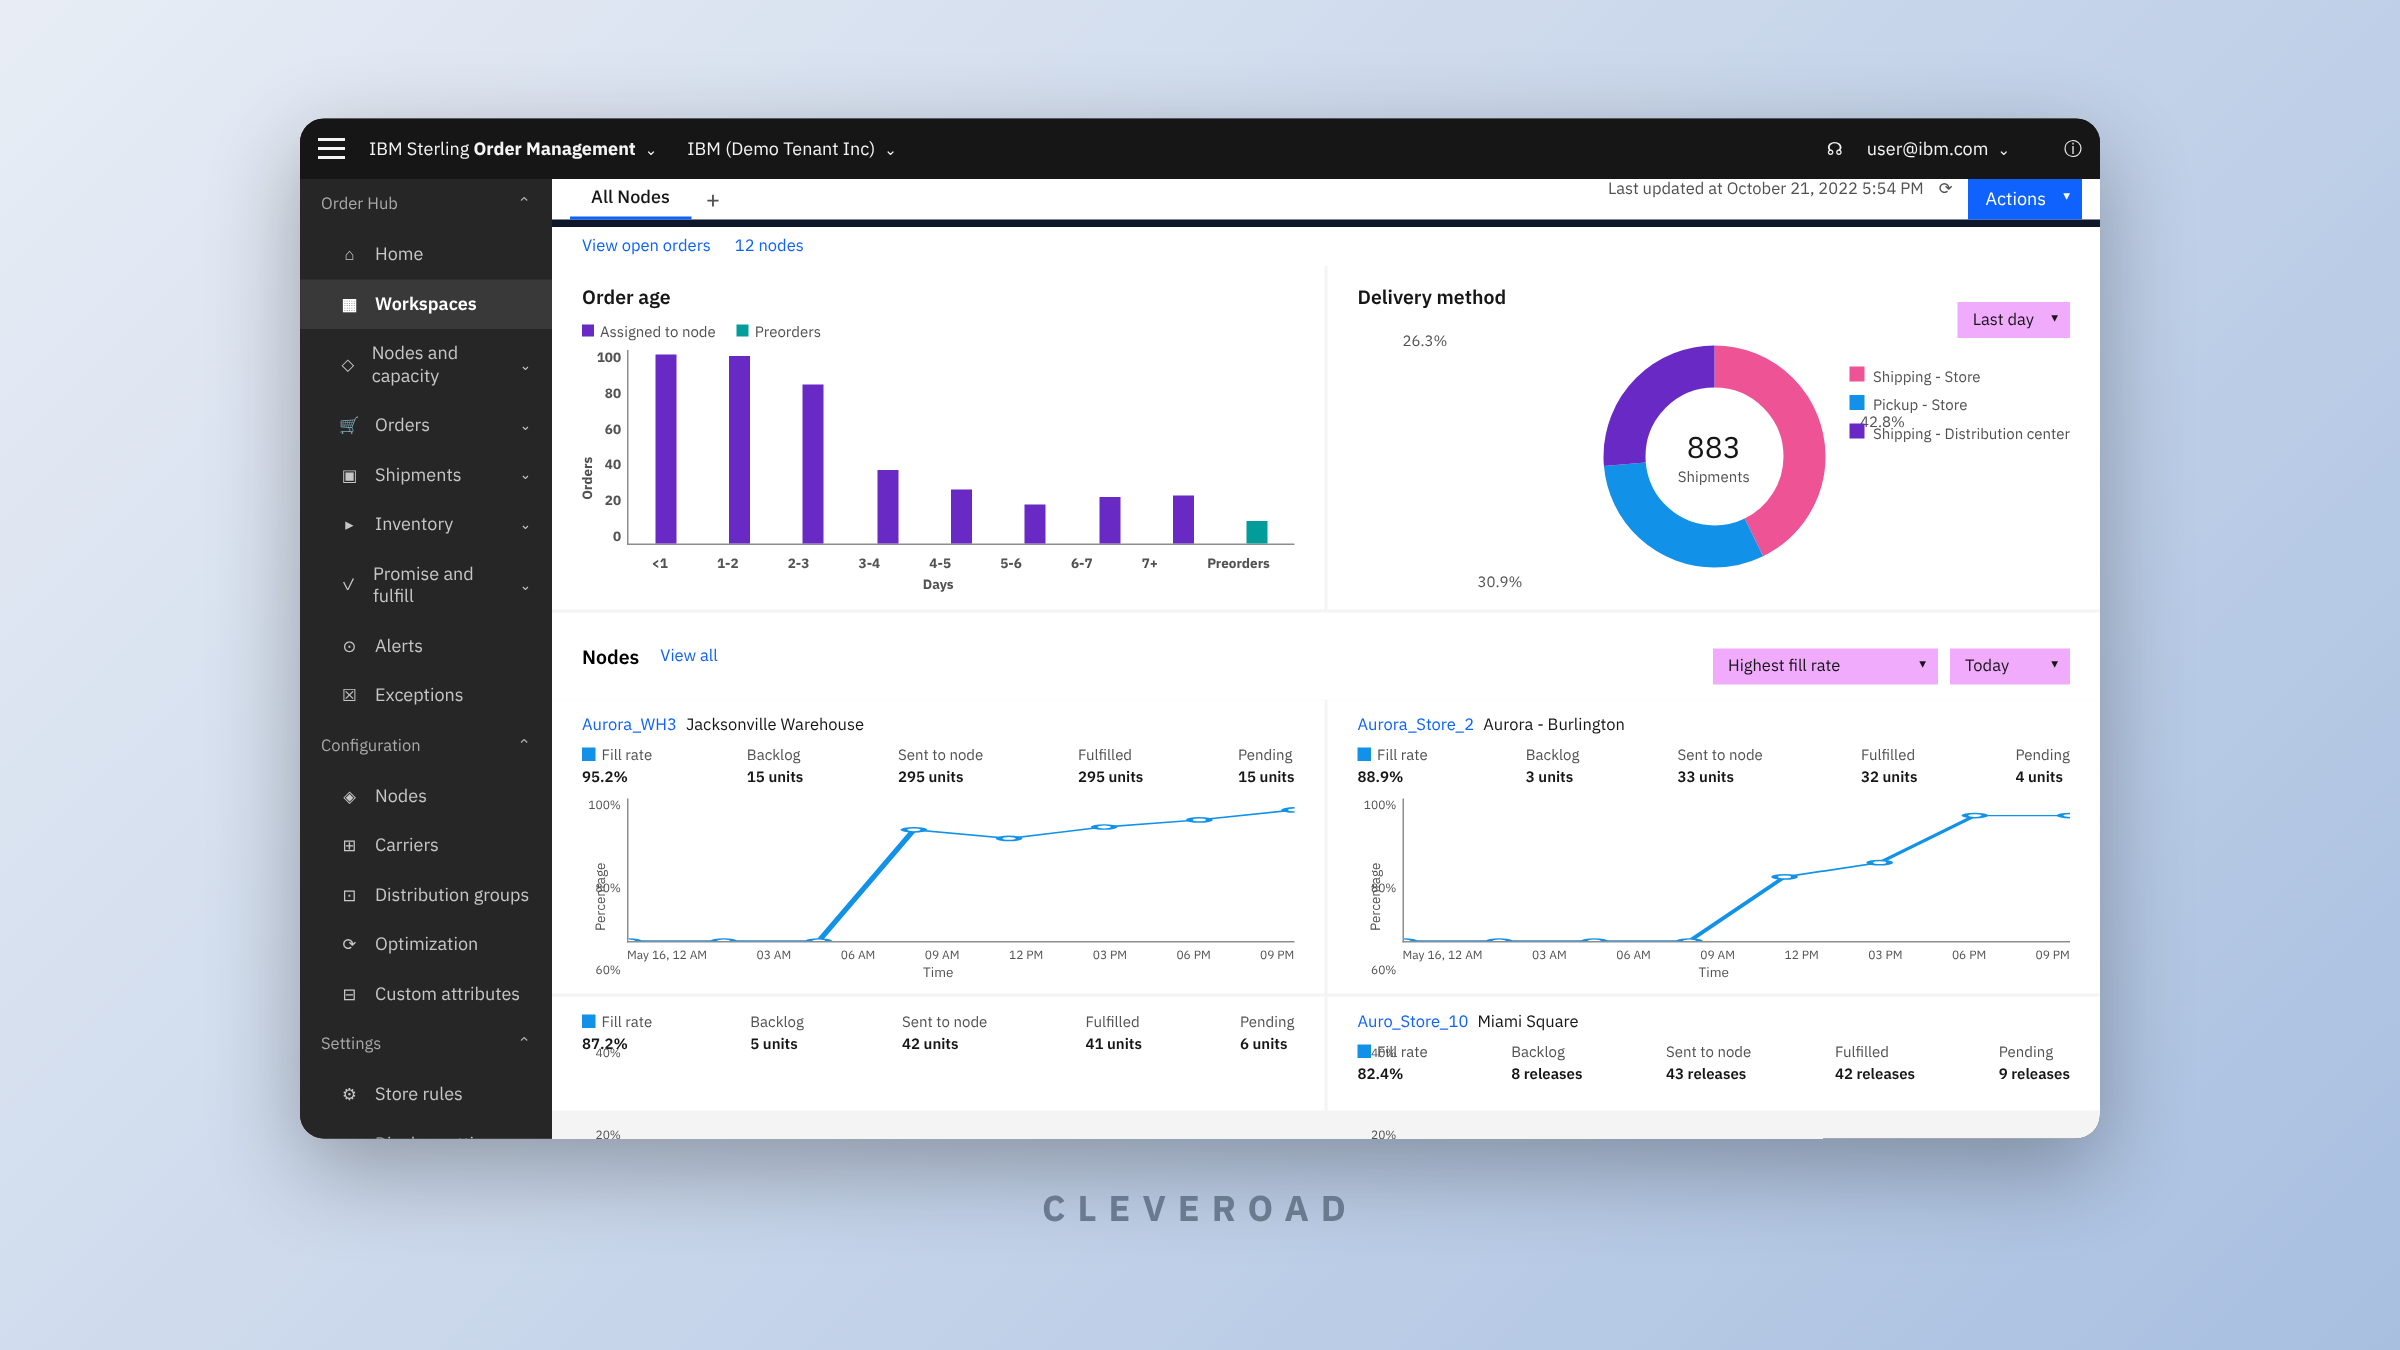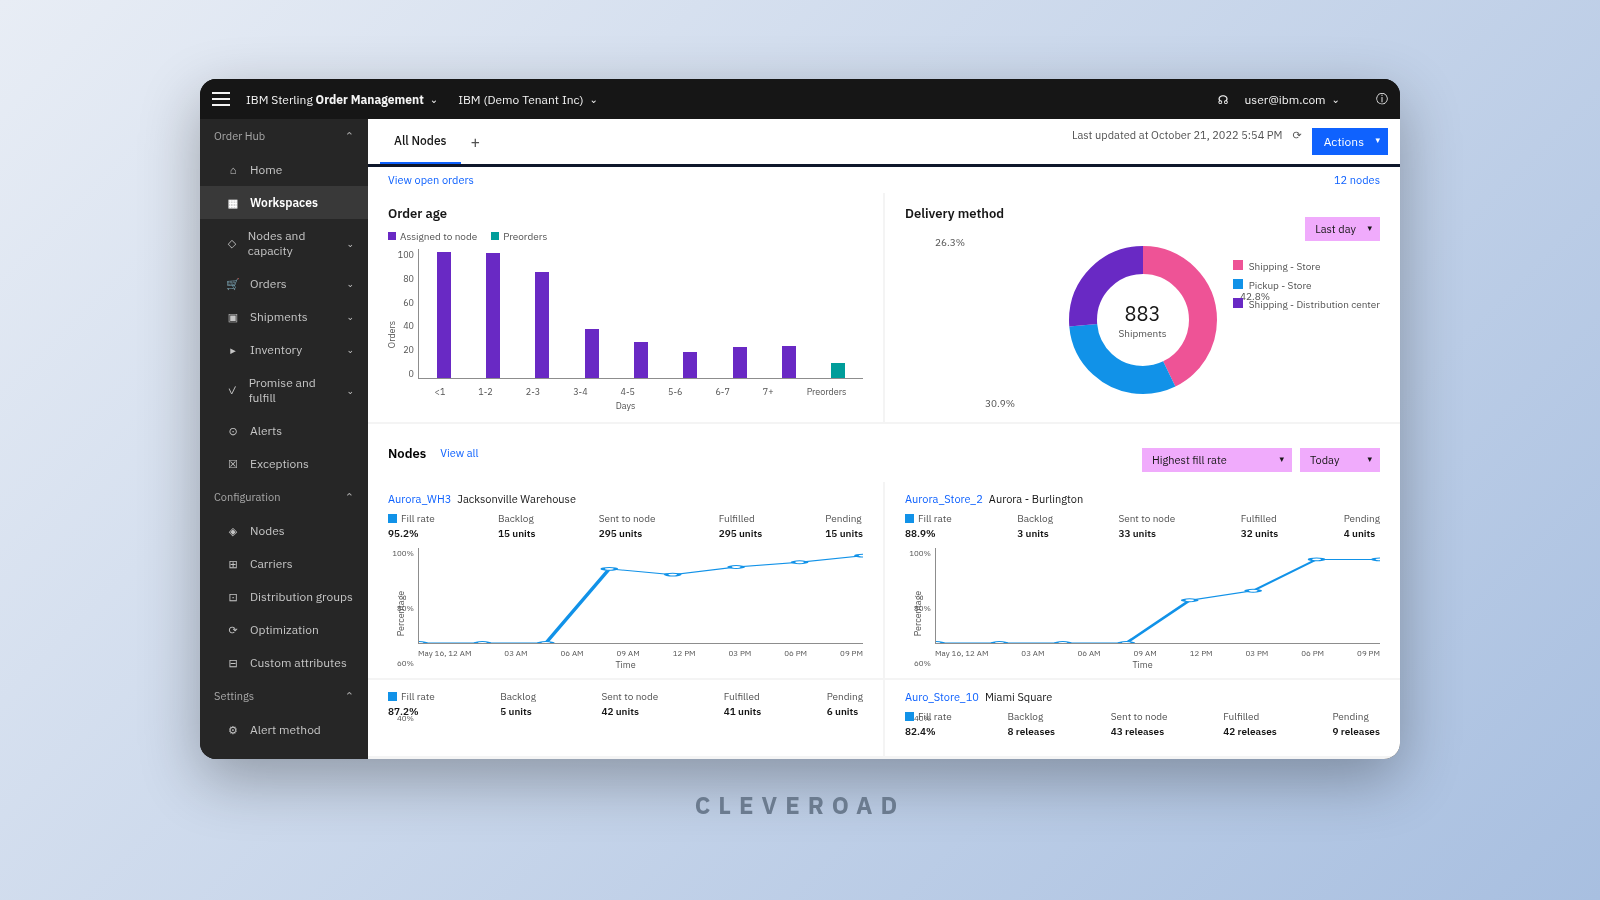--- a/index.html
+++ b/index.html
@@ -12,38 +12,38 @@
 .topbar-right { margin-left: auto; display: flex; align-items: center; gap: 16px; }
 .chevron { font-size: 10px; }
 .body-wrap { display: flex; flex: 1; overflow: hidden; }
 .sidebar { width: 168px; background: #262626; color: #c6c6c6; overflow-y: auto; font-size: 12px; }
 .sb-section { padding: 10px 14px; color: #a8a8a8; font-size: 11px; display: flex; justify-content: space-between; align-items: center; }
 .sb-item { padding: 9px 14px 9px 26px; display: flex; align-items: center; gap: 10px; cursor: pointer; }
 .sb-item.active { background: #393939; color: #fff; font-weight: 600; }
 .sb-item .ic { width: 14px; height: 14px; display: inline-flex; align-items: center; justify-content: center; font-size: 11px; }
 .sb-item .exp { margin-left: auto; font-size: 9px; }
 .main { flex: 1; background: #f4f4f4; overflow-y: auto; }
-.tabbar { background: #fff; height: 48px; display: flex; align-items: center; padding: 0 12px; border-bottom: 3px solid #0f172a; }
+.tabbar { background: #fff; height: 32px; display: flex; align-items: center; padding: 0 12px; border-bottom: 5px solid #0f172a; }
 .tab { padding: 0 14px; height: 100%; display: flex; align-items: center; font-size: 12px; border-bottom: 2px solid transparent; cursor: pointer; }
 .tab.active { border-bottom-color: #0f62fe; color: #161616; font-weight: 500; }
 .tab-add { padding: 0 10px; cursor: pointer; font-size: 16px; color: #525252; }
 .toolbar-right { margin-left: auto; display: flex; gap: 10px; font-size: 11px; color: #525252; }
 .refresh-ic { cursor: pointer; }
 .actions-btn { background: #0f62fe; color: #fff; padding: 6px 24px 6px 12px; font-size: 12px; cursor: pointer; position: relative; }
 .actions-btn::after { content: '▾'; position: absolute; right: 8px; font-size: 9px; }
-.subbar { background: #fff; padding: 6px 20px; display: flex; justify-content: space-between; gap: 16px; font-size: 11px; }
+.subbar { background: #fff; padding: 6px 20px; display: flex; justify-content: flex-start; gap: 16px; font-size: 11px; }
 .subbar a { color: #0f62fe; text-decoration: none; cursor: pointer; }
 .panels { display: flex; gap: 2px; }
 .panel { background: #fff; padding: 12px 20px; }
 .panel-left { flex: 1; }
 .panel-right { flex: 1; position: relative; }
 .panel-title { font-size: 13px; font-weight: 600; color: #161616; margin-bottom: 8px; }
 .legend-sm { font-size: 10px; color: #525252; display: flex; gap: 14px; margin-bottom: 6px; }
 .legend-sm .swatch { display: inline-block; width: 8px; height: 8px; margin-right: 4px; }
-.barchart { height: 160px; position: relative; padding-left: 30px; padding-bottom: 30px; }
+.barchart { height: 160px; position: relative; padding-left: 30px; padding-bottom: 30px; font-weight: bold; }
 .bar-area { position: absolute; left: 30px; right: 0; top: 0; bottom: 30px; display: flex; align-items: flex-end; justify-content: space-around; border-left: 1px solid #8d8d8d; border-bottom: 1px solid #8d8d8d; }
 .bar { width: 14px; background: #6929c4; }
 .bar.teal { background: #009d9a; }
 .y-ticks { position: absolute; left: 0; top: 0; bottom: 30px; width: 26px; display: flex; flex-direction: column; justify-content: space-between; font-size: 9px; color: #525252; text-align: right; }
 .x-ticks { position: absolute; left: 30px; right: 0; bottom: 12px; display: flex; justify-content: space-around; font-size: 9px; color: #525252; }
 .axis-label { position: absolute; font-size: 9px; color: #525252; }
 .axis-label.y { left: -10px; top: 50%; transform: rotate(-90deg); transform-origin: center; }
 .axis-label.x { bottom: -2px; left: 50%; transform: translateX(-50%); }
 .dropdown { background: #f0abfc; border: none; padding: 5px 24px 5px 10px; font-size: 11px; cursor: pointer; position: relative; color: #161616; margin-top: 14px; }
 .dropdown::after { content: '▾'; position: absolute; right: 8px; font-size: 9px; }
@@ -179,21 +179,21 @@
             <span>Custom attributes</span>
           </div>
         </div>
       <div class="sb-section">
           <span>Settings</span>
           <span>⌃</span>
         </div>
       <div id="sb3">
           <div class="sb-item">
             <span class="ic">⚙</span>
-            <span>Alert method</span>
+            <span>Store rules</span>
           </div>
           <div class="sb-item">
             <span class="ic">▤</span>
             <span>Display settings</span>
           </div>
         </div>
     </div>
 
     <div class="main">
       <div class="tabbar">

